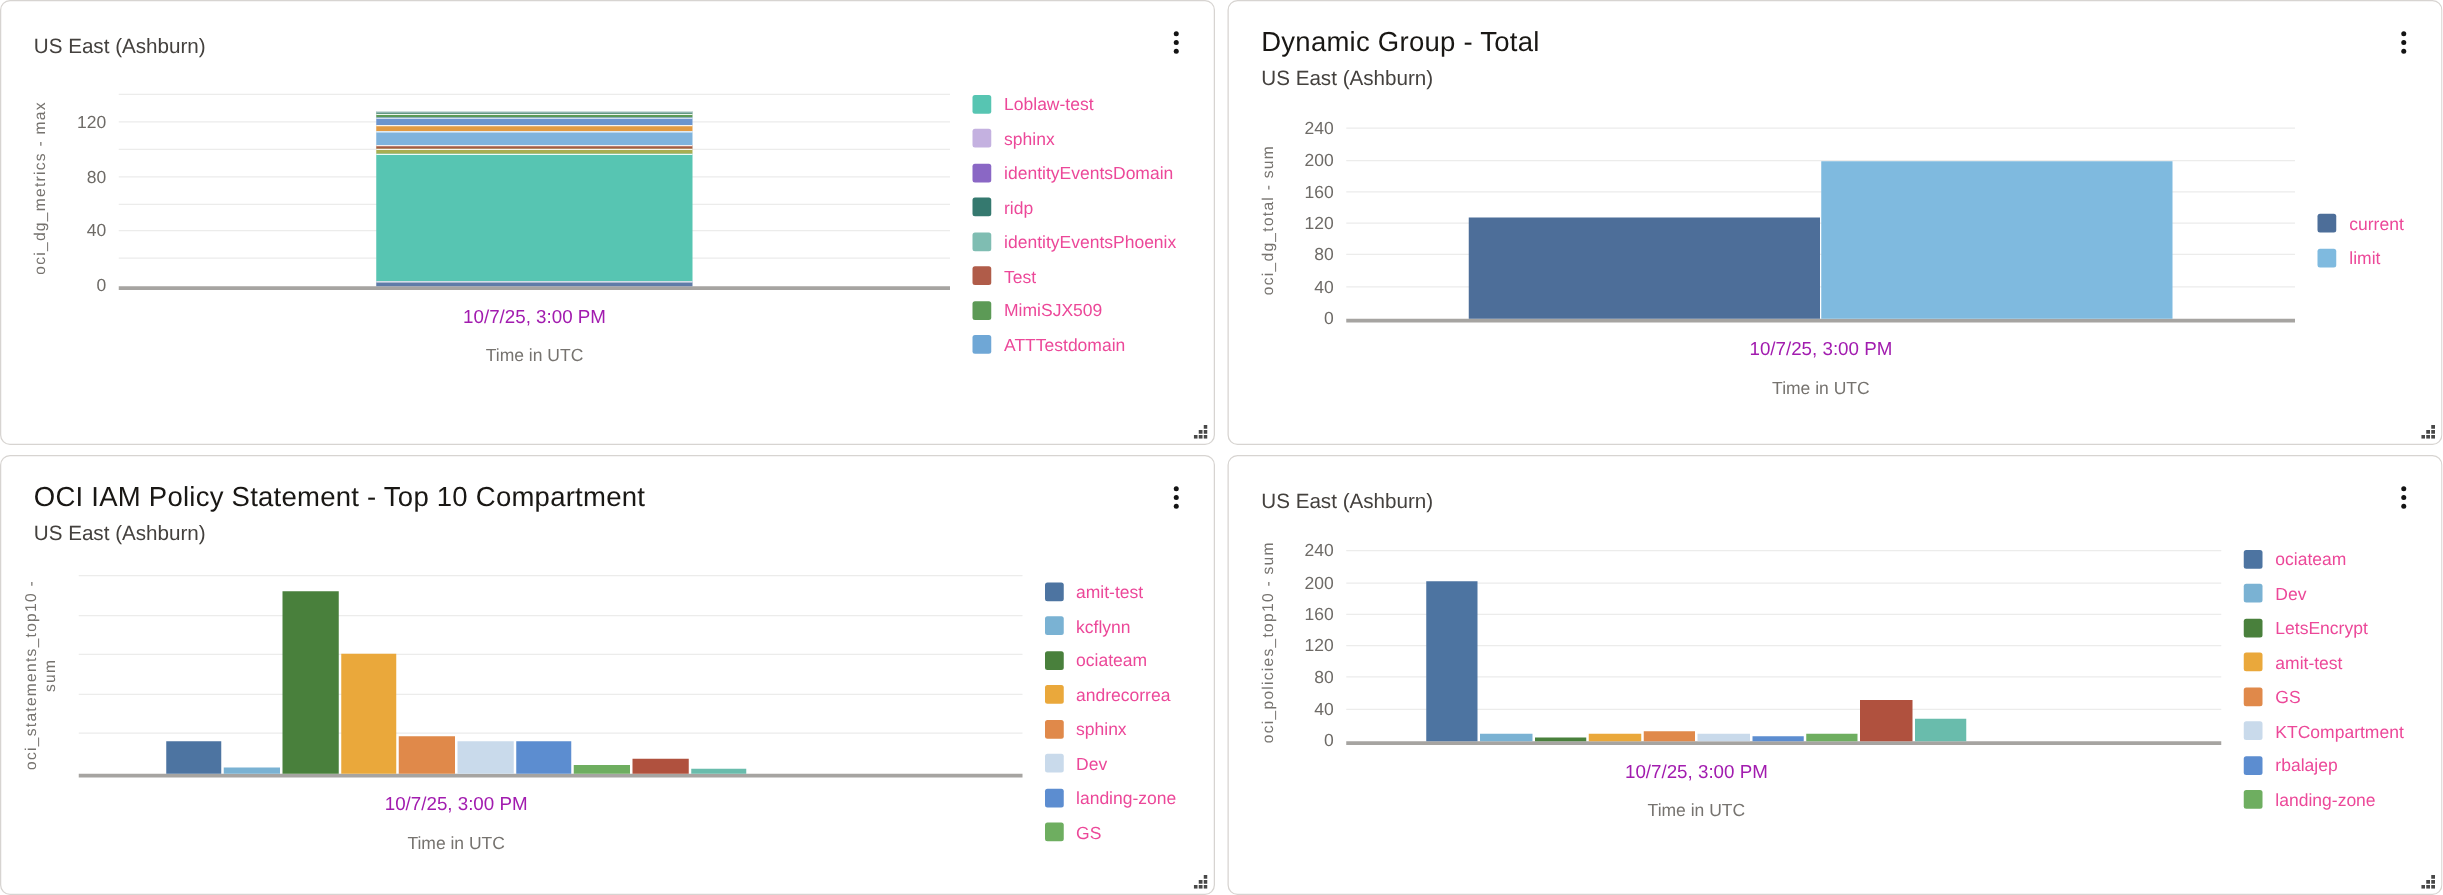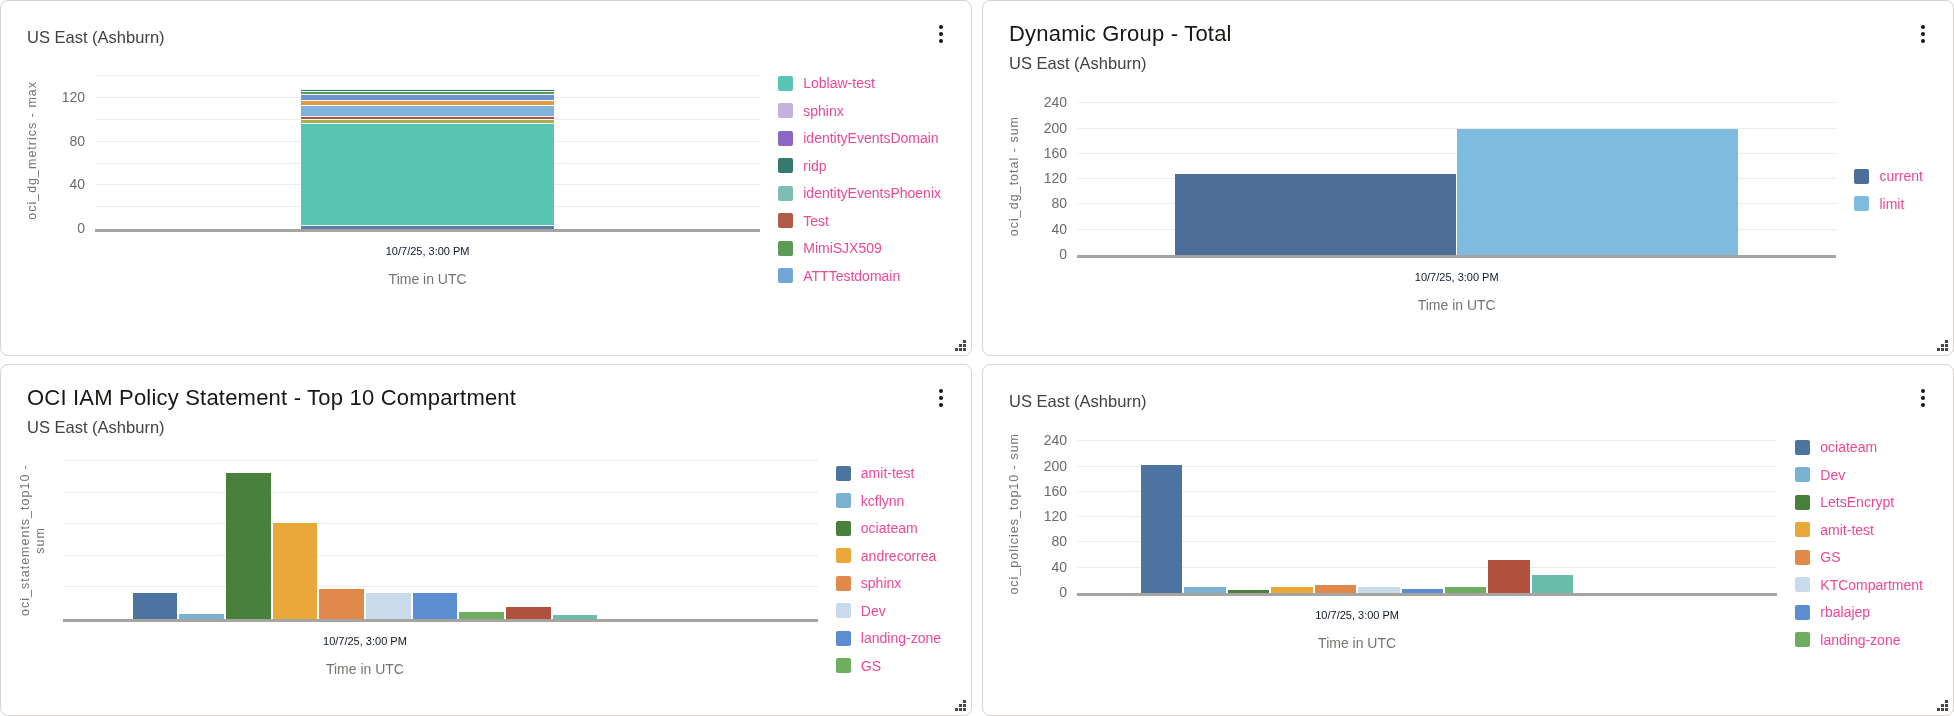--- a/index.html
+++ b/index.html
@@ -27,21 +27,21 @@
   .plot{position:relative;height:158px;border-bottom:3px solid #a6a4a1;}
   .grid-line{position:absolute;left:0;right:0;height:1px;background:#ececeb;}
   .bars{position:absolute;left:0;right:0;bottom:0;display:flex;justify-content:center;
         align-items:flex-end;gap:2px;}
   .cat40 .bars{right:20%;}
   .stack{display:flex;flex-direction:column-reverse;width:38%;}
   .seg{box-shadow:inset 0 1px 0 rgba(255,255,255,.9);}
   .pair .bars{gap:1px;}
   .pair .bar{width:37%;}
   .ten .bar{width:7.4%;}
-  .xtick{margin-top:13px;font-size:11px;color:#0f172a;text-align:center;width:100%;}
+  .xtick{margin-top:13px;font-size:15px;color:#a21caf;text-align:center;width:100%;}
   .xtitle{margin-top:14px;font-size:14px;color:#76736f;text-align:center;width:100%;}
   .cat40 .xtick,.cat40 .xtitle{width:80%;}
   .legend{display:flex;flex-direction:column;gap:11.5px;padding:4px 22px 0 18px;flex:0 0 auto;}
   .legend-mid .legend{align-self:center;margin-top:-34px;}
   .legend-item{display:flex;align-items:center;gap:10px;cursor:pointer;}
   .swatch{width:15px;height:15px;border-radius:2px;flex:0 0 auto;}
   .legend-label{font-size:14px;color:#ec4899;white-space:nowrap;}
   .resize{position:absolute;right:5px;bottom:4px;line-height:0;cursor:nwse-resize;}
 </style>
 </head>

